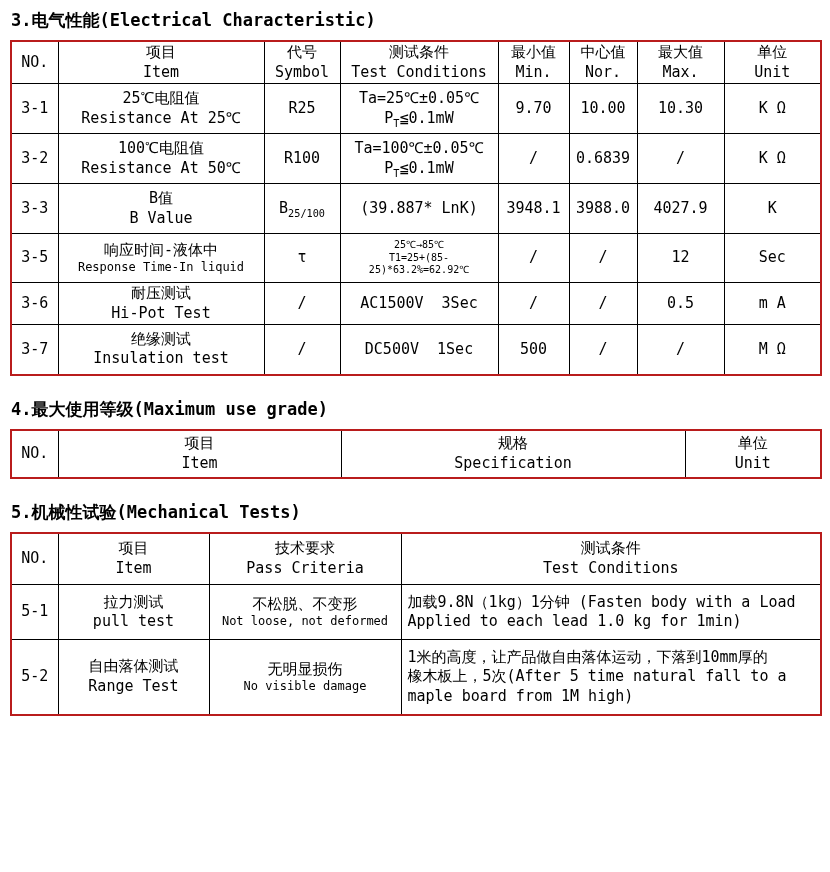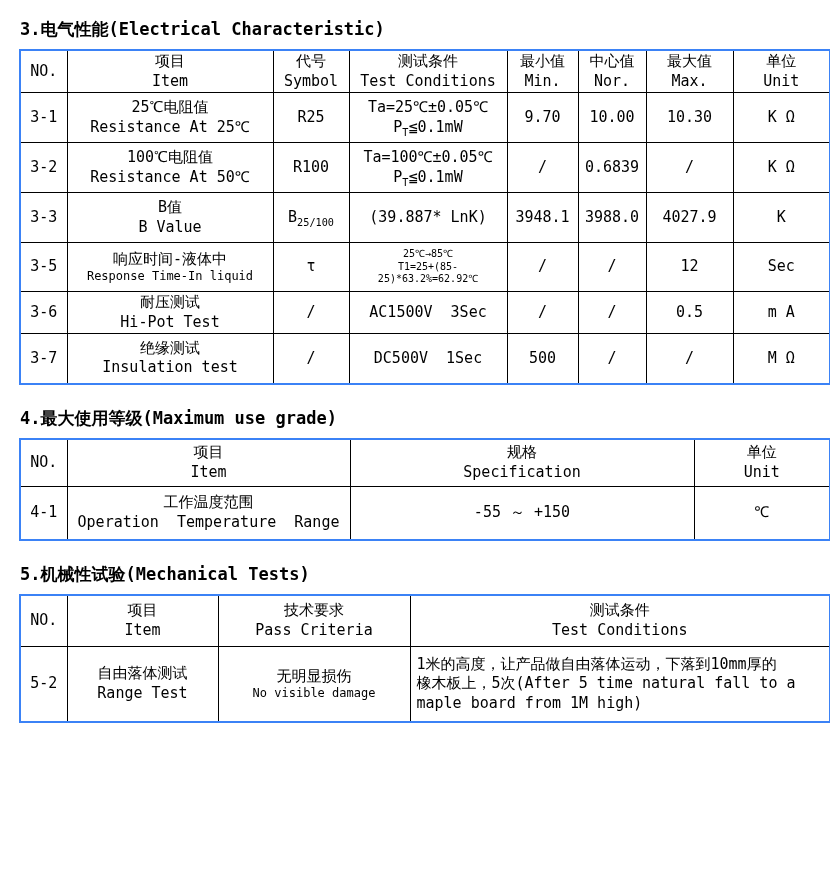--- a/index.html
+++ b/index.html
@@ -6,33 +6,33 @@
     margin:0;
     background:#ffffff;
     color:#000000;
     font-family:"DejaVu Sans Mono","Liberation Mono",monospace;
   }
   main{
     width:830px;
     box-sizing:border-box;
     padding:9px 10px 10px 10px;
   }
-  section{margin:9px;}
+  section{margin:0;}
   section + section{margin-top:22px;}
   h2{
     font-size:17px;
     font-weight:700;
     margin:0 0 8px 1px;
     white-space:pre;
   }
   table{
     border-collapse:collapse;
     table-layout:fixed;
     width:810px;
-    border:2px solid #3b82f6;
+    border:2px solid #b91c1c;
   }
   td{
     border:1px solid #000;
     text-align:center;
     vertical-align:middle;
     padding:1px 3px;
     overflow:hidden;
   }
   td.left{text-align:left;padding-left:6px;}
   .ln{white-space:pre;}
@@ -286,35 +286,20 @@
               </td>
               <td>
                 <div class="ln md">规格</div>
                 <div class="ln md">Specification</div>
               </td>
               <td>
                 <div class="ln md">单位</div>
                 <div class="ln md">Unit</div>
               </td>
             </tr>
-            <tr style="height: 53px;">
-              <td>
-                <div class="ln md">4-1</div>
-              </td>
-              <td>
-                <div class="ln md">工作温度范围</div>
-                <div class="ln md">Operation  Temperature  Range</div>
-              </td>
-              <td>
-                <div class="ln md">-55 ～ +150</div>
-              </td>
-              <td>
-                <div class="ln md">℃</div>
-              </td>
-            </tr>
           </tbody>
         </table>
       </div>
   </section>
 
   <section>
     <h2>5.机械性试验(Mechanical Tests)</h2>
     <div class="tbl-holder">
         <table>
           <colgroup>
@@ -334,20 +319,37 @@
               </td>
               <td>
                 <div class="ln md">技术要求</div>
                 <div class="ln md">Pass Criteria</div>
               </td>
               <td>
                 <div class="ln md">测试条件</div>
                 <div class="ln md">Test Conditions</div>
               </td>
             </tr>
+            <tr style="height: 55px;">
+              <td>
+                <div class="ln md">5-1</div>
+              </td>
+              <td>
+                <div class="ln md">拉力测试</div>
+                <div class="ln md">pull test</div>
+              </td>
+              <td>
+                <div class="ln md">不松脱、不变形</div>
+                <div class="ln sm">Not loose, not deformed</div>
+              </td>
+              <td class="left">
+                <div class="ln md">加载9.8N（1kg）1分钟 (Fasten body with a Load</div>
+                <div class="ln md">Applied to each lead 1.0 kg for 1min)</div>
+              </td>
+            </tr>
             <tr style="height: 75px;">
               <td>
                 <div class="ln md">5-2</div>
               </td>
               <td>
                 <div class="ln md">自由落体测试</div>
                 <div class="ln md">Range Test</div>
               </td>
               <td>
                 <div class="ln md">无明显损伤</div>

